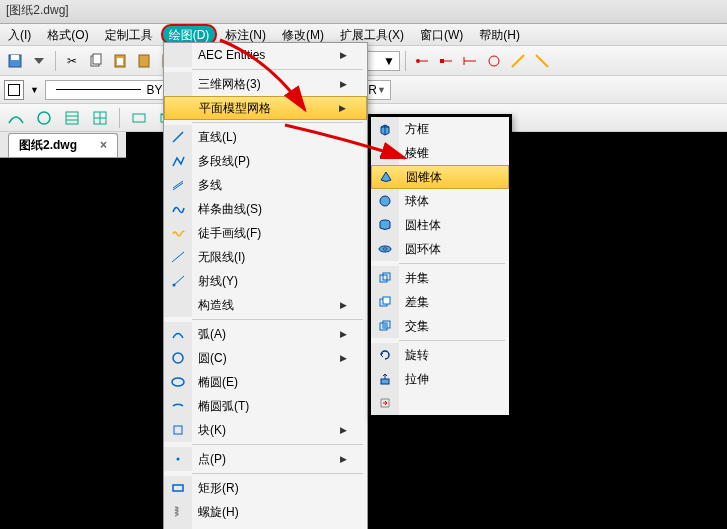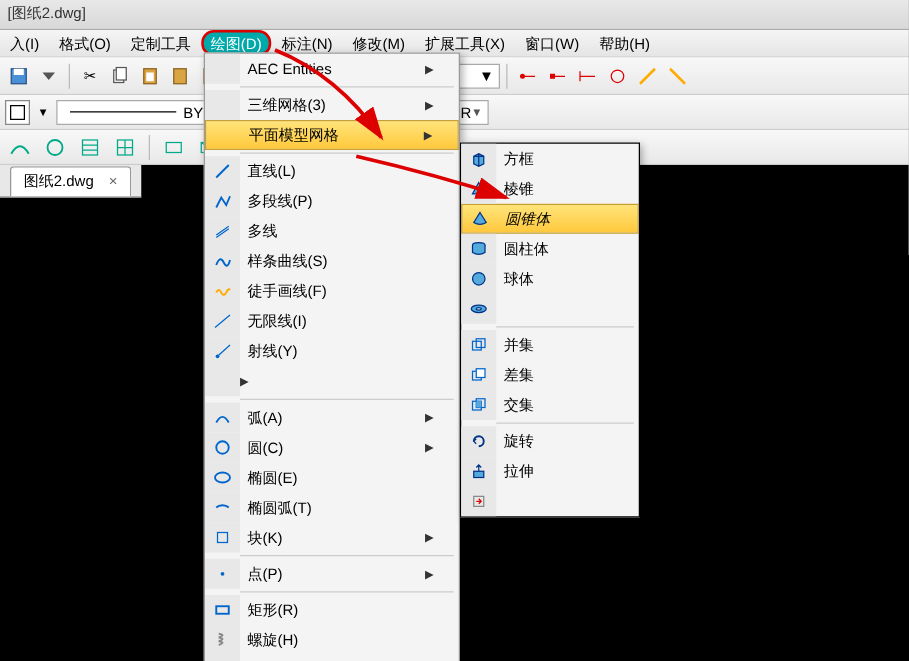--- a/index.html
+++ b/index.html
@@ -16,33 +16,33 @@
 .colorbtn{width:20px;height:20px;border:1px solid #888;background:#fff;display:flex;align-items:center;justify-content:center;}
 .colorbtn .sw{width:12px;height:12px;background:#fff;border:1px solid #000;}
 .dd{display:flex;align-items:center;border:1px solid #aaa;background:#fff;height:20px;padding:0 4px;min-width:140px;justify-content:space-between;}
 .dd .chev{font-size:9px;color:#555;}
 .linesamp{flex:1;height:1px;border-top:1px solid #000;margin:0 6px;}
 .shapebar{background:linear-gradient(#f8f8f8,#e8e8e8);height:28px;display:flex;align-items:center;padding:0 4px;border-bottom:1px solid #ccc;gap:4px;}
 .sbtn{width:24px;height:24px;display:flex;align-items:center;justify-content:center;cursor:pointer;}
 .sbtn svg{width:18px;height:18px;}
 .canvas-wrap{position:relative;height:401px;background:#000;}
 .tabbar{position:absolute;top:0;left:0;background:#e8e8e8;display:flex;align-items:center;height:26px;padding:0 8px;border-bottom:1px solid #999;z-index:2;}
-.tab{background:#fff;border:1px solid #999;border-bottom:none;padding:3px 10px;font-weight:normal;border-radius:3px 3px 0 0;display:flex;align-items:center;gap:12px;}
+.tab{background:#fff;border:1px solid #999;border-bottom:none;padding:3px 10px;font-weight:bold;border-radius:3px 3px 0 0;display:flex;align-items:center;gap:23px;}
 .tab .x{color:#666;cursor:pointer;}
 .menu1{position:absolute;left:163px;top:42px;width:205px;background:#f4f4f4;border:1px solid #999;box-shadow:2px 2px 6px rgba(0,0,0,0.3);z-index:10;}
 .menu1 .row{display:flex;align-items:center;height:24px;padding:0 20px 0 0;}
 .menu1 .row.hl{background:linear-gradient(#ffe47a,#ffc83c);border:1px solid #c8a030;}
 .menu1 .ic{width:28px;height:24px;display:flex;align-items:center;justify-content:center;background:#e8e8e8;}
 .menu1 .row.hl .ic{background:transparent;}
 .menu1 .lbl{flex:1;padding-left:6px;}
 .menu1 .ar{font-size:9px;color:#333;}
 .menu1 .msep{height:1px;background:#ccc;margin:2px 4px 2px 28px;}
-.menu2{position:absolute;left:368px;top:114px;width:144px;background:#f4f4f4;border:1px solid #000000;box-shadow:2px 2px 6px rgba(0,0,0,0.3);z-index:11;}
+.menu2{position:absolute;left:368px;top:114px;width:144px;background:#f4f4f4;border:3px solid #000000;box-shadow:2px 2px 6px rgba(0,0,0,0.3);z-index:11;}
 .menu2 .row{display:flex;align-items:center;height:24px;}
-.menu2 .row.hl{background:linear-gradient(#ffe47a,#ffc83c);border:1px solid #c8a030;font-style:italic;}
+.menu2 .row.hl{background:linear-gradient(#ffe47a,#ffc83c);border:1px solid #c8a030;}
 .menu2 .ic{width:28px;height:24px;display:flex;align-items:center;justify-content:center;background:#e8e8e8;}
 .menu2 .row.hl .ic{background:transparent;}
 .menu2 .lbl{flex:1;padding-left:6px;}
 .menu2 .msep{height:1px;background:#ccc;margin:2px 4px 2px 28px;}
 .stdcombo{border:1px solid #aaa;background:#fff;height:20px;padding:0 4px;min-width:90px;display:flex;align-items:center;justify-content:space-between;}
 .arrow-red{position:absolute;z-index:15;pointer-events:none;}
 </style>
 </head>
 <body>
 
@@ -295,20 +295,21 @@
       <div class="ic">
         <svg width="14" height="14">
           <line x1="3" y1="11" x2="13" y2="2" stroke="#06c"></line>
           <circle cx="3" cy="11" r="1.5" fill="#06c"></circle>
         </svg>
       </div>
       <div class="lbl">射线(Y)</div>
     </div>
     <div class="row">
       <div class="ic"></div>
+      <div class="lbl">构造线</div>
       <div class="ar">▶</div>
     </div>
     <div class="msep"></div>
     <div class="row">
       <div class="ic">
         <svg width="14" height="14">
           <path d="M2 11 Q7 2 12 11" fill="none" stroke="#06c" stroke-width="1.5"></path>
         </svg>
       </div>
       <div class="lbl">弧(A)</div>
@@ -401,41 +402,42 @@
       <div class="ic">
         <svg width="14" height="14">
           <path d="M7 2 L12 10 Q7 13 2 10 Z" fill="#5ad" stroke="#038"></path>
         </svg>
       </div>
       <div class="lbl">圆锥体</div>
     </div>
     <div class="row">
       <div class="ic">
         <svg width="14" height="14">
+          <circle cx="7" cy="7" r="5" fill="#5ad" stroke="#038"></circle>
+        </svg>
+      </div>
+      <div class="lbl">球体</div>
+    </div>
+    <div class="row">
+      <div class="ic">
+        <svg width="14" height="14">
           <ellipse cx="7" cy="4" rx="5" ry="2" fill="#5ad" stroke="#038"></ellipse>
           <path d="M2 4 L2 10 Q7 13 12 10 L12 4" fill="#5ad" stroke="#038"></path>
         </svg>
       </div>
       <div class="lbl">圆柱体</div>
     </div>
     <div class="row">
       <div class="ic">
         <svg width="14" height="14">
-          <circle cx="7" cy="7" r="5" fill="#5ad" stroke="#038"></circle>
-        </svg>
-      </div>
-      <div class="lbl">球体</div>
-    </div>
-    <div class="row">
-      <div class="ic">
-        <svg width="14" height="14">
           <ellipse cx="7" cy="7" rx="6" ry="3" fill="#5ad" stroke="#038"></ellipse>
           <ellipse cx="7" cy="7" rx="2" ry="1" fill="#f4f4f4" stroke="#038"></ellipse>
         </svg>
       </div>
+      <div class="lbl">圆环体</div>
     </div>
     <div class="msep"></div>
     <div class="row">
       <div class="ic">
         <svg width="14" height="14">
           <rect x="2" y="4" width="7" height="7" fill="none" stroke="#06c"></rect>
           <rect x="5" y="2" width="7" height="7" fill="none" stroke="#06c"></rect>
         </svg>
       </div>
       <div class="lbl">并集</div>

